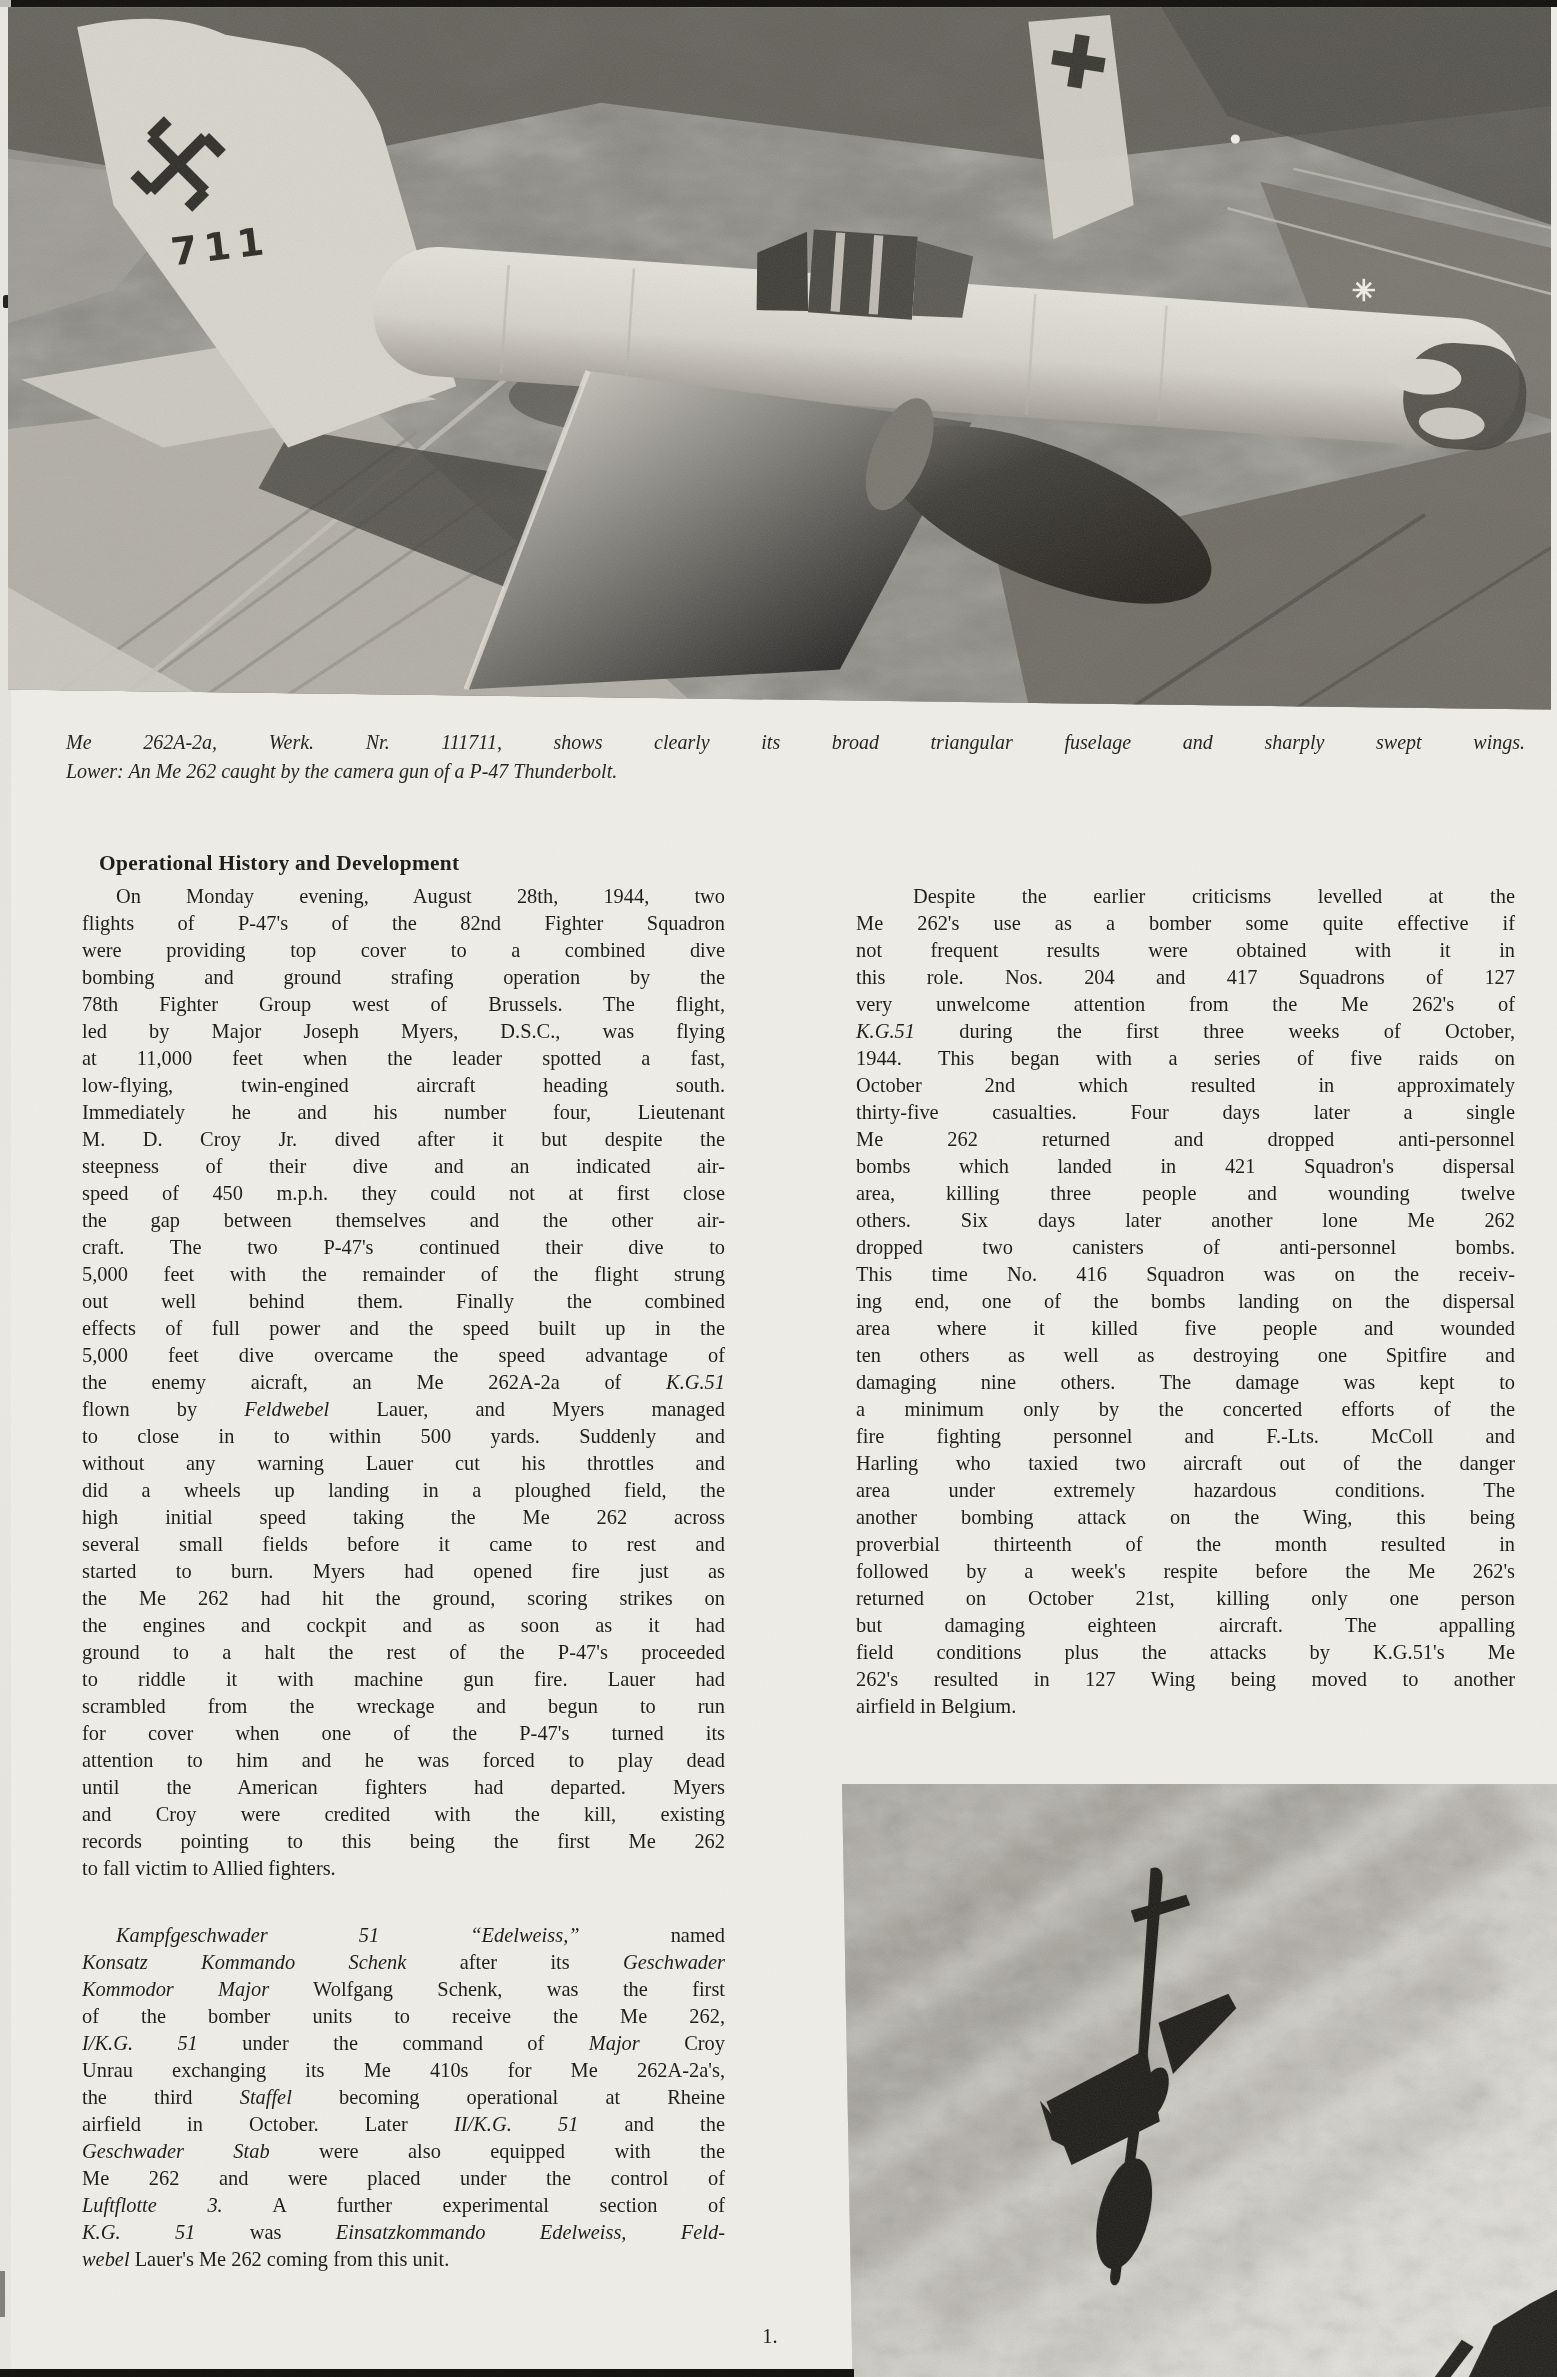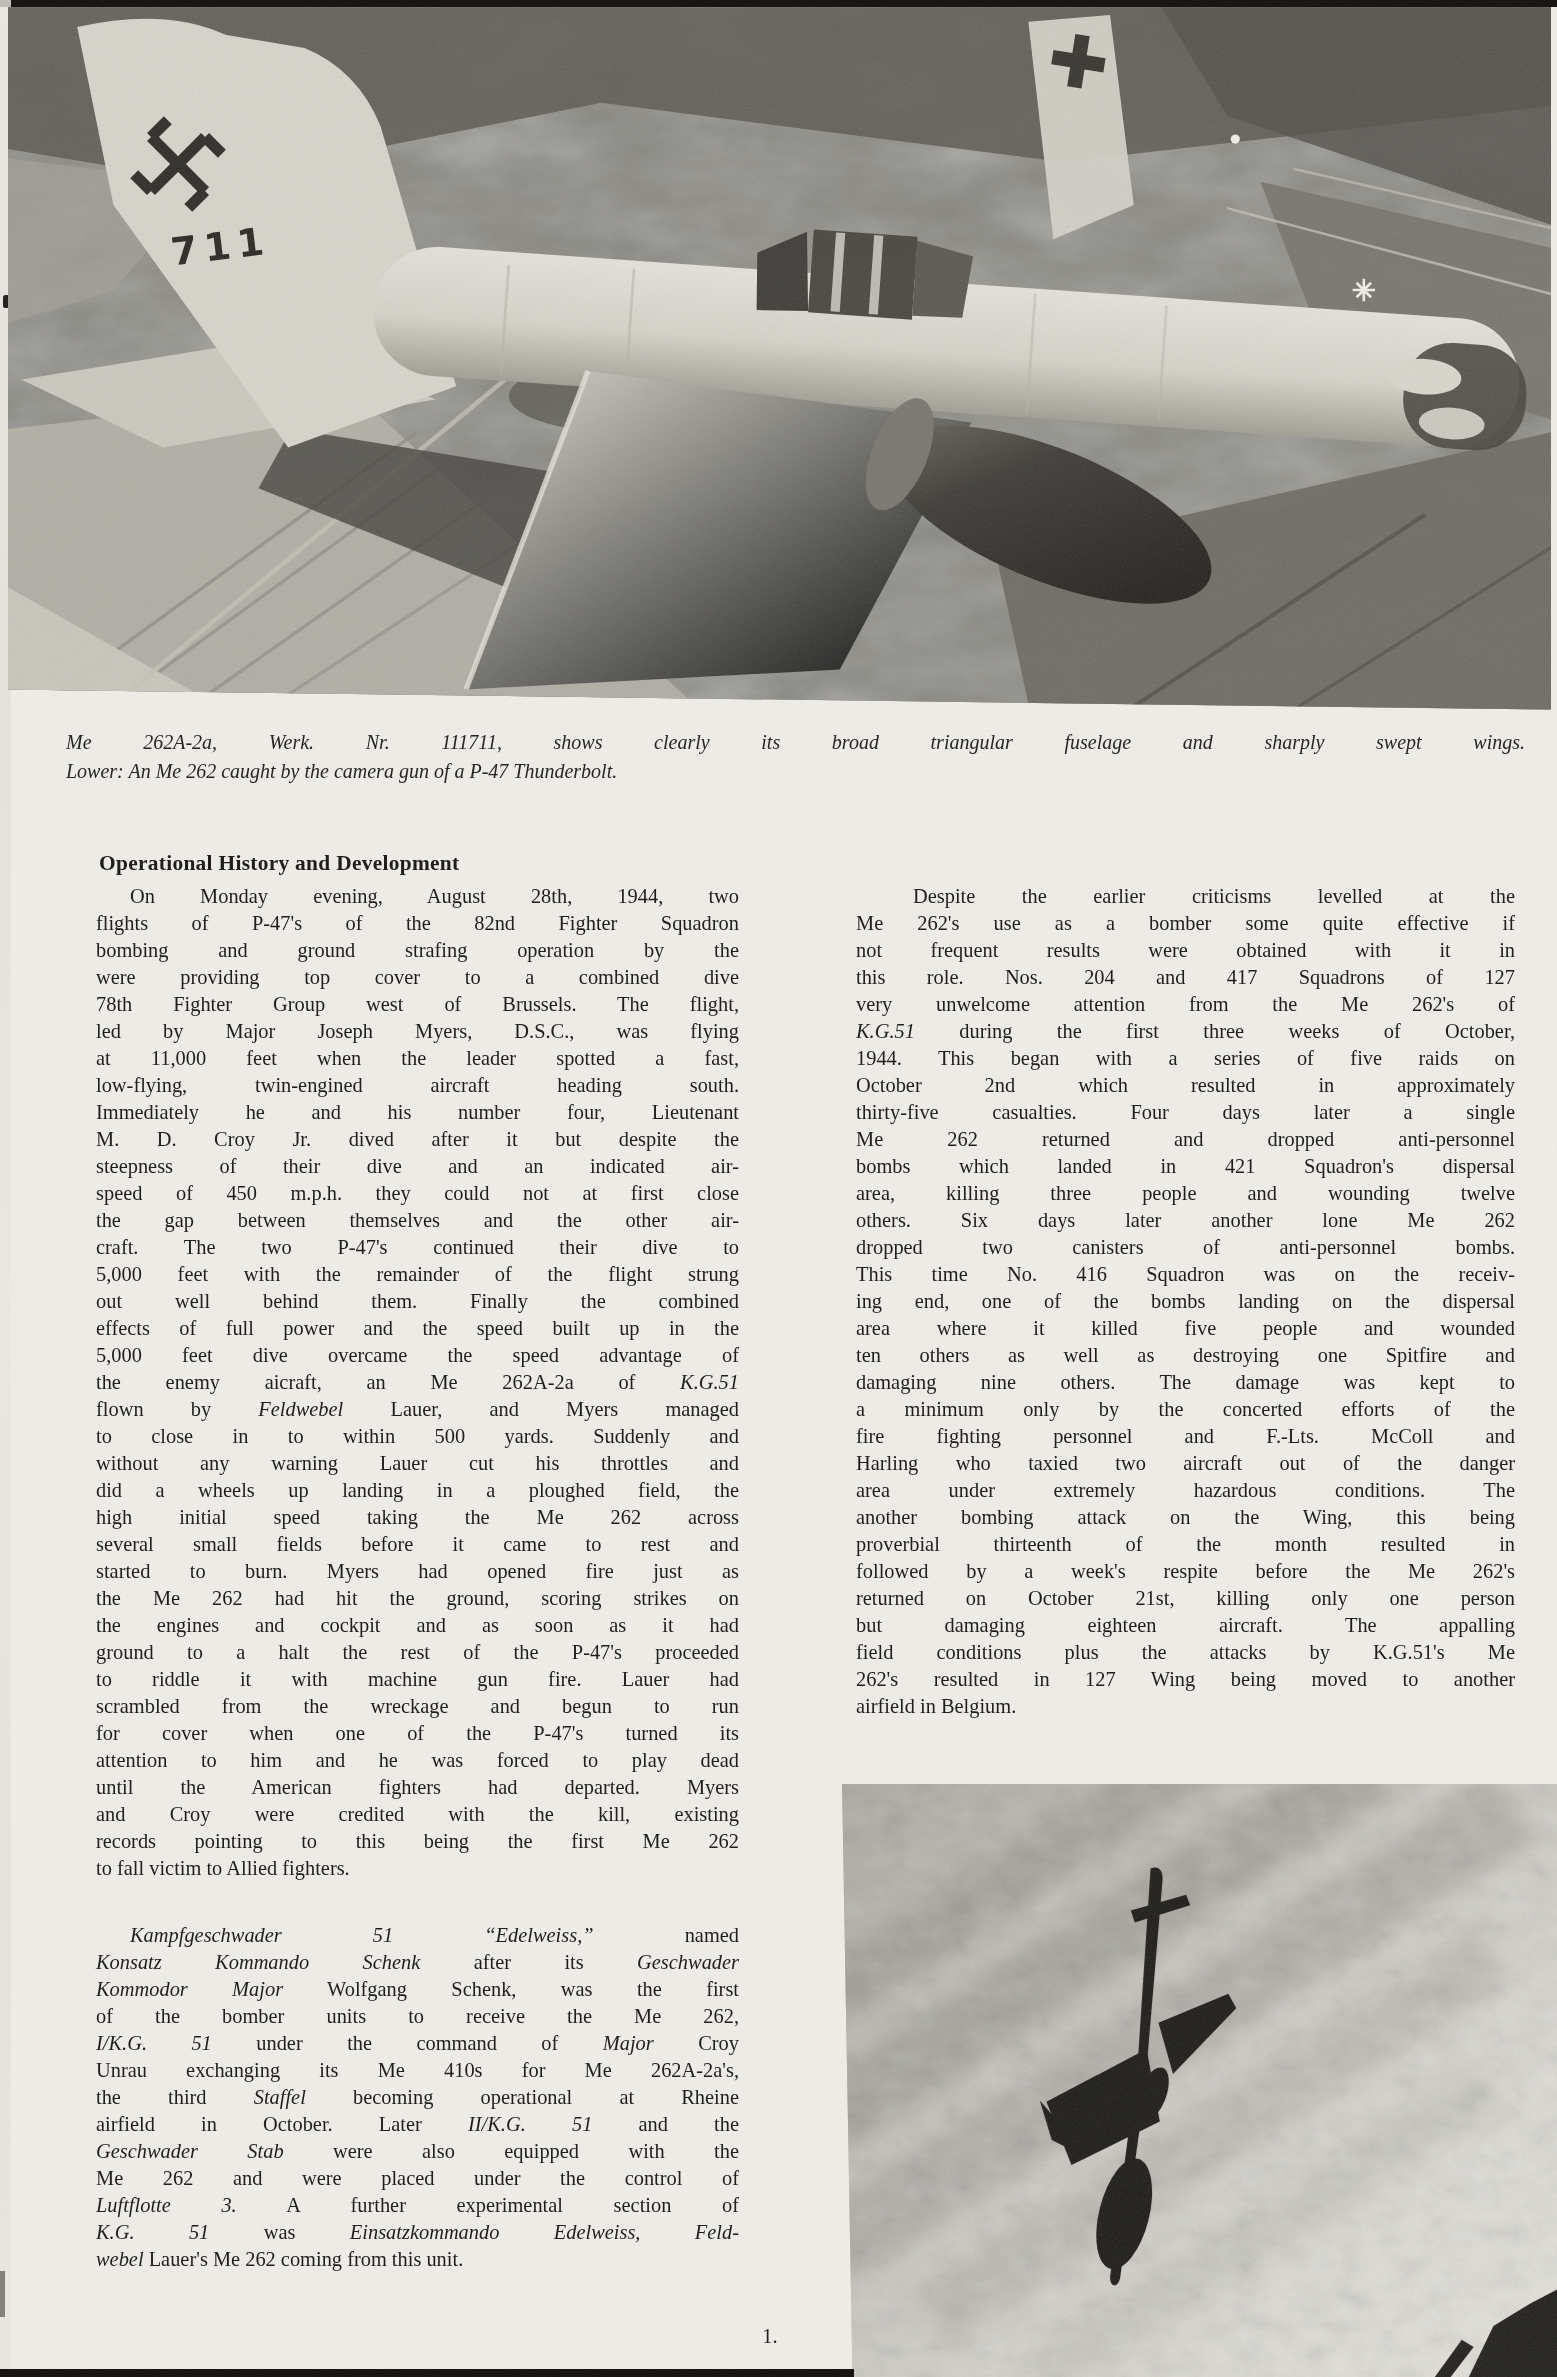--- a/index.html
+++ b/index.html
@@ -26,21 +26,21 @@
   .photo svg{display:block;}
 
   
   #caption{position:absolute;left:66px;top:728px;width:1459px;
     font-style:italic;font-size:20px;line-height:29px;color:#24231f;}
   #caption .cap1{text-align:justify;text-align-last:justify;}
 
   
   #heading{position:absolute;left:99px;top:851px;font-size:21.4px;font-weight:bold;letter-spacing:0.3px;text-align:center;}
   .col{position:absolute;top:883px;font-size:20.4px;line-height:27px;}
-  #col-left{left:96px;width:643px;}
+  #col-left{left:82px;width:643px;}
   #col-right{left:856px;width:659px;}
   .para + .para{margin-top:40px;}
   .tline{text-align:justify;text-align-last:justify;text-justify:inter-word;}
   .tline.last{text-align-last:left;}
   .tline.first{text-indent:34px;}
   #col-right .tline.first{text-indent:57px;}
   .it{font-style:italic;}
 
   #page-num{position:absolute;left:724px;top:2325px;width:92px;text-align:center;font-size:20.4px;}
 </style>
@@ -151,22 +151,22 @@
 <div id="caption">
   <div class="cap1">Me 262A-2a, Werk. Nr. 111711, shows clearly its broad triangular fuselage and sharply swept wings.</div>
   <div class="cap2">Lower: An Me 262 caught by the camera gun of a P-47 Thunderbolt.</div>
 </div>
 
 <div id="heading">Operational History and Development</div>
 <div id="col-left" class="col">
     <div class="para">
       <div class="tline first"><span>On Monday evening, August 28th, 1944, two</span></div>
       <div class="tline"><span>flights of P-47's of the 82nd Fighter Squadron</span></div>
+      <div class="tline"><span>were providing top cover to a combined dive</span></div>
       <div class="tline"><span>bombing and ground strafing operation by the</span></div>
-      <div class="tline"><span>were providing top cover to a combined dive</span></div>
       <div class="tline"><span>78th Fighter Group west of Brussels. The flight,</span></div>
       <div class="tline"><span>led by Major Joseph Myers, D.S.C., was flying</span></div>
       <div class="tline"><span>at 11,000 feet when the leader spotted a fast,</span></div>
       <div class="tline"><span>low-flying, twin-engined aircraft heading south.</span></div>
       <div class="tline"><span>Immediately he and his number four, Lieutenant</span></div>
       <div class="tline"><span>M. D. Croy Jr. dived after it but despite the</span></div>
       <div class="tline"><span>steepness of their dive and an indicated air-</span></div>
       <div class="tline"><span>speed of 450 m.p.h. they could not at first close</span></div>
       <div class="tline"><span>the gap between themselves and the other air-</span></div>
       <div class="tline"><span>craft. The two P-47's continued their dive to</span></div>

